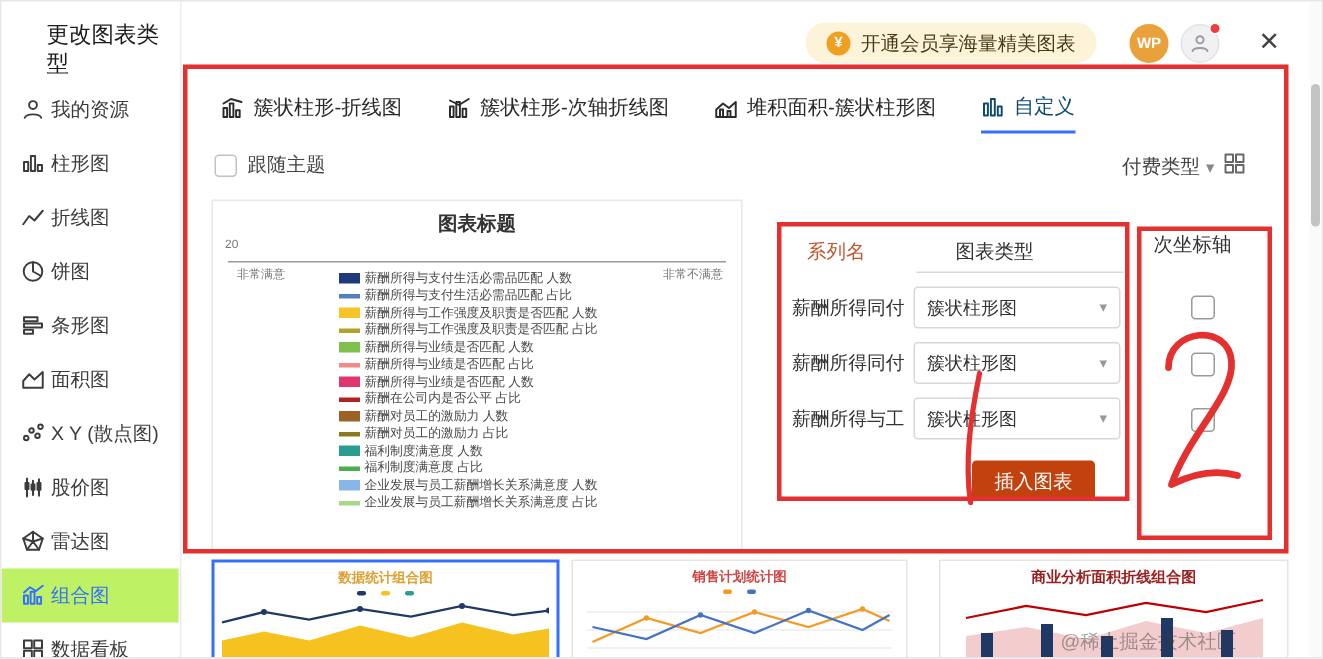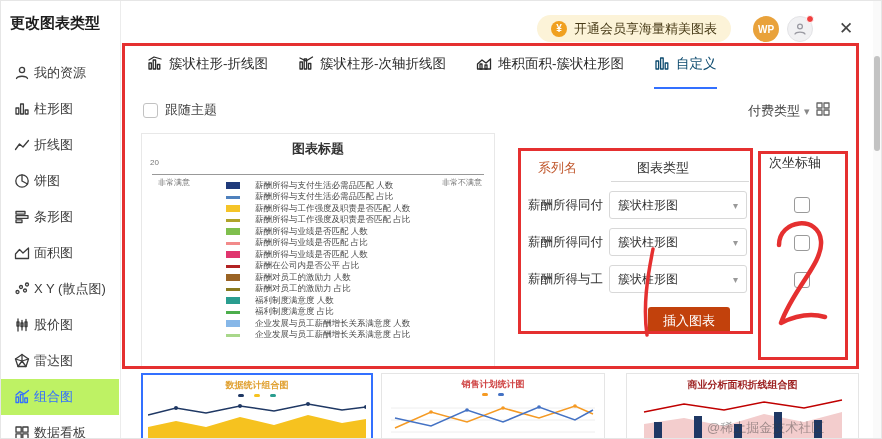--- a/index.html
+++ b/index.html
@@ -1,55 +1,55 @@
 <!DOCTYPE html>
 <html><head>
 <meta charset="utf-8">
 <style>
   * { margin:0; padding:0; box-sizing:border-box; }
   body { background:#ddd; font-family:"Liberation Sans","DejaVu Sans",sans-serif; }
   .app { position:relative; width:882px; height:439px; background:#fff; overflow:hidden; border:1px solid #e6e6e6; }
 
   
   .sidebar { position:absolute; left:0; top:0; width:120px; height:439px; background:#fff; border-right:1px solid #ececec; z-index:5; }
-  .sidebar-title { position:absolute; left:9px; top:13px; font-size:15px; font-weight:bold; color:#1c1c1c; }
+  .sidebar-title { position:absolute; left:30px; top:13px; font-size:15px; font-weight:normal; color:#1c1c1c; }
   .side-items { position:absolute; left:0; top:54px; right:1px; }
   .side-item { height:36px; display:flex; align-items:center; gap:4px; padding-left:13px; font-size:13px; color:#3c3c3c; cursor:pointer; white-space:nowrap; }
   .side-item.selected { background:#bef264; color:#3370ff; }
   .ic { width:16px; height:16px; flex:none; display:inline-block; }
   .ic svg { width:16px; height:16px; stroke:currentColor; fill:none; stroke-width:1.3; stroke-linecap:round; stroke-linejoin:round; }
 
   
   .member-pill { position:absolute; left:536px; top:14px; height:27px; background:#fcf3d8; border-radius:14px; display:flex; align-items:center; gap:7px; padding:0 14px; font-size:13px; color:#473a16; cursor:pointer; z-index:6; }
   .coin { width:16px; height:16px; border-radius:50%; background:#f0a020; color:#fff; font-size:10px; font-weight:bold; display:flex; align-items:center; justify-content:center; }
   .avatar1 { position:absolute; left:752px; top:15px; width:26px; height:26px; border-radius:50%; background:#e9a23b; color:#fff; font-size:10px; font-weight:bold; display:flex; align-items:center; justify-content:center; cursor:pointer; z-index:6; }
   .avatar2 { position:absolute; left:786px; top:15px; width:26px; height:26px; border-radius:50%; background:#f1f1f3; border:1px solid #e3e3e6; display:flex; align-items:center; justify-content:center; cursor:pointer; z-index:6; color:#9a9aa2; }
   .red-dot { position:absolute; left:18px; top:-2px; width:8px; height:8px; border-radius:50%; background:#f03e3e; border:1px solid #fff; }
   .close-btn { position:absolute; left:838px; top:17px; font-size:17px; color:#444; cursor:pointer; z-index:6; }
 
   
   .tabs { position:absolute; left:146px; top:54px; height:34px; display:flex; align-items:center; gap:30px; z-index:3; }
-  .tab { display:flex; gap:6px; font-size:13.5px; color:#2b2b2b; cursor:pointer; height:34px; }
+  .tab { display:flex; align-items:center; gap:6px; font-size:13.5px; color:#2b2b2b; cursor:pointer; height:34px; }
   .tab.selected { color:#0c4a6e; border-bottom:2px solid #3370ff; }
 
   .follow-theme { position:absolute; left:142px; top:100px; display:flex; align-items:center; gap:7px; font-size:13px; color:#444; z-index:3; }
   .cbx { width:15px; height:15px; border:1px solid #c2c2c2; border-radius:3px; background:#fff; cursor:pointer; }
   .pay-type { position:absolute; left:747px; top:101px; display:flex; align-items:center; gap:4px; font-size:13px; color:#444; cursor:pointer; z-index:3; }
   .pay-caret { font-size:11px; color:#888; }
   .grid-icon { position:absolute; left:814px; top:100px; z-index:3; color:#666; cursor:pointer; }
 
   
   .preview-card { position:absolute; left:140px; top:132px; width:354px; height:234px; background:#fff; border:1px solid #e8e8e8; z-index:3; }
   .preview-title { position:absolute; left:0; right:0; top:6px; text-align:center; font-size:13px; font-weight:bold; color:#333; }
   .y-tick { position:absolute; left:8px; top:24px; font-size:8px; color:#777; }
   .axisline { position:absolute; left:10px; right:10px; top:40px; height:1px; background:#999; }
   .x-label-l { position:absolute; left:16px; top:43px; font-size:8px; color:#777; }
   .x-label-r { position:absolute; right:12px; top:43px; font-size:8px; color:#777; }
   .legend { position:absolute; left:84px; top:46px; width:250px; }
-  .lg-row { height:11.5px; display:flex; align-items:center; gap:15px; font-size:8.5px; color:#4a4a4a; white-space:nowrap; }
+  .lg-row { height:11.5px; display:flex; align-items:center; gap:3px; font-size:8.5px; color:#4a4a4a; white-space:nowrap; }
   .mk { width:14px; height:7px; flex:none; }
   .lg-row:nth-child(even) .mk { height:3px; }
 
   
   .col-series-hd { position:absolute; left:537px; top:158px; font-size:13px; color:#c0572c; z-index:3; }
   .col-type-hd { position:absolute; left:636px; top:158px; font-size:13px; color:#333; z-index:3; }
   .hd-divider { position:absolute; left:610px; top:180px; width:138px; height:1px; background:#d8d8d8; z-index:3; }
   .series-row-name { position:absolute; left:527px; width:84px; font-size:12.5px; color:#333; white-space:nowrap; z-index:3; }
   .type-select { position:absolute; left:608px; width:138px; height:28px; border:1px solid #d8d8d8; border-radius:3px; background:#fff; display:flex; align-items:center; justify-content:space-between; padding:0 8px; font-size:12px; color:#333; cursor:pointer; z-index:3; }
   .sel-caret { font-size:10px; color:#999; }

